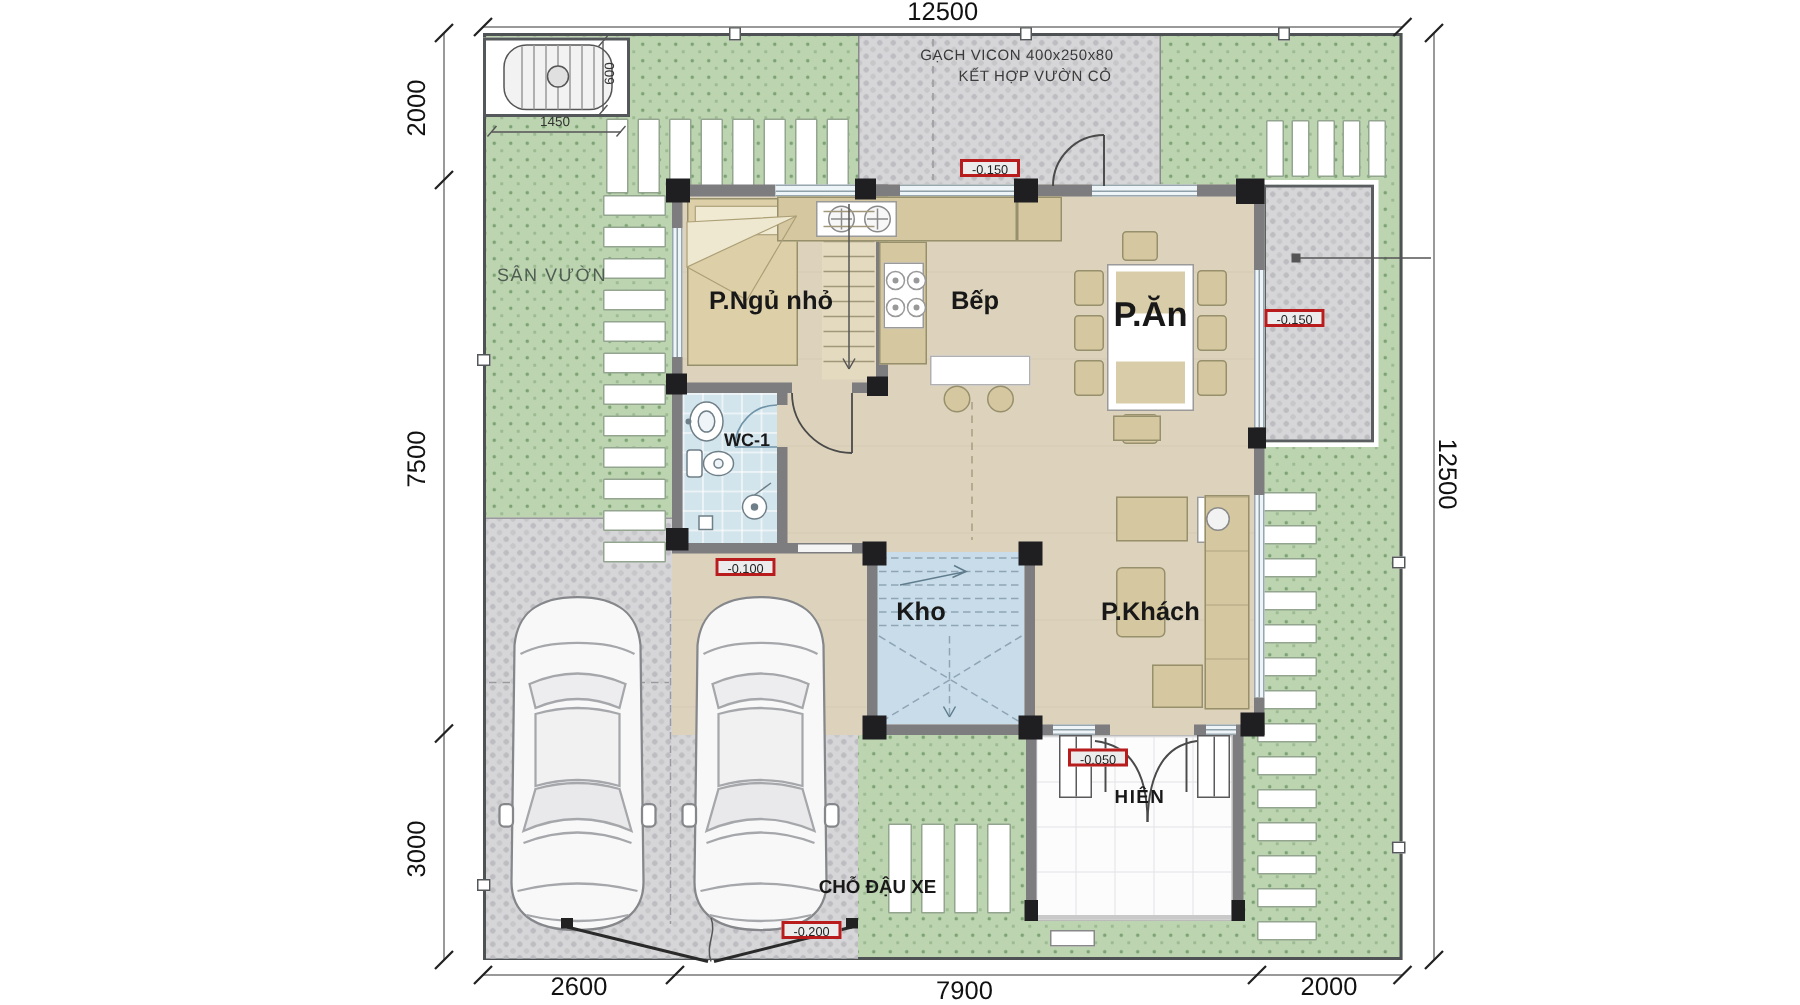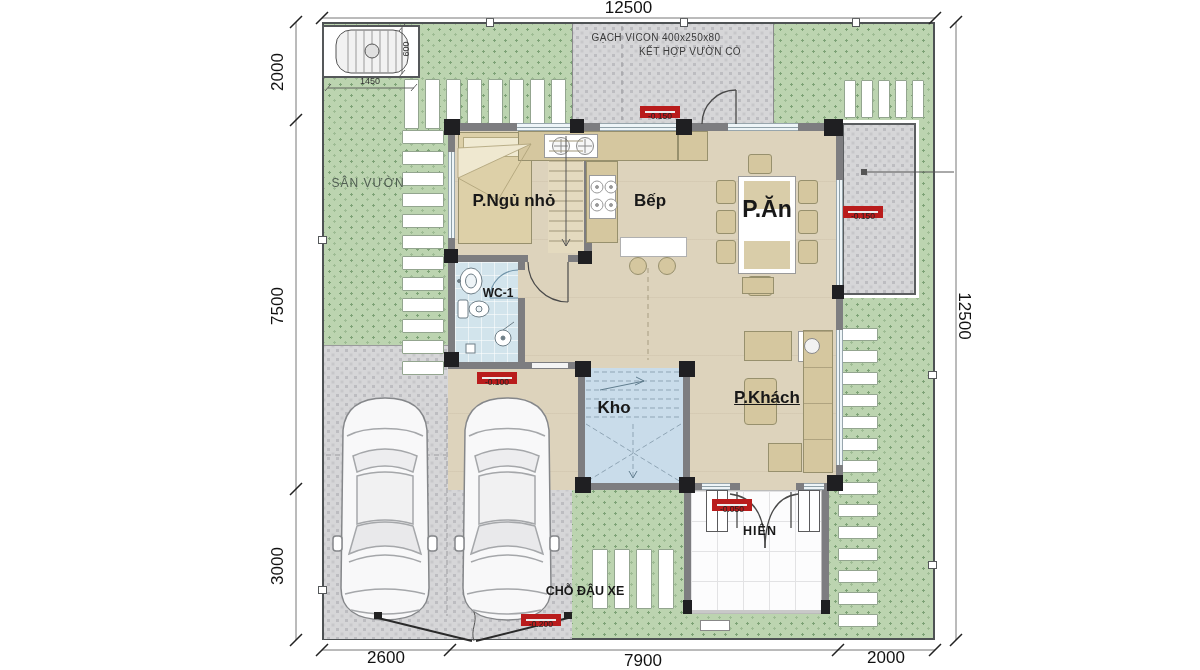--- a/index.html
+++ b/index.html
@@ -29,21 +29,21 @@
   .furn{background:#d5c79f;border:1px solid #97906d;box-sizing:border-box;z-index:3;}
   .wfurn{background:#ffffff;border:1px solid #9a9a9a;box-sizing:border-box;z-index:3;}
   .round{border-radius:50%;}
   .sofa{background:#d5c79f;background-image:linear-gradient(rgba(130,120,90,.45) 1px,transparent 1px);background-size:100% 36px;}
   
   .lbl{z-index:8;text-align:center;font-weight:600;color:#181818;white-space:nowrap;}
   .dim{z-index:8;text-align:center;font-size:17px;color:#111;white-space:nowrap;}
   .dimsmall{z-index:8;text-align:center;font-size:9px;color:#333;white-space:nowrap;}
   .vrot{transform:rotate(-90deg);transform-origin:center;}
   .vrot2{transform:rotate(90deg);transform-origin:center;}
-  .elev{z-index:9;font-size:8.5px;line-height:11px;text-align:center;background:#ececec;border:5px solid #b91c1c;color:#222;box-sizing:border-box;}
+  .elev{z-index:9;font-size:8.5px;line-height:11px;text-align:center;background:#ececec;border:2px solid #b91c1c;color:#222;box-sizing:border-box;}
   .note{z-index:8;text-align:center;font-size:10px;color:#3a3a3a;letter-spacing:.4px;white-space:nowrap;}
   svg.overlay{position:absolute;left:0;top:0;z-index:4;pointer-events:none;}
   .jamb{z-index:6;background:#fff;border:1.5px solid #5a5a5c;box-sizing:border-box;background-image:linear-gradient(90deg,#5a5a5c,#5a5a5c);background-size:1px 100%;background-position:center 0;background-repeat:no-repeat;}
 </style>
 </head>
 <body>
 
 <div class="plan">
 
   <div class="abs grass plotborder" style="left:322px;top:22px;width:613px;height:618px;"></div>
@@ -315,29 +315,29 @@
       <path d="M950,28 L962,16 M950,646 L962,634"></path>
     </g>
   </svg>
 
   <div class="abs elev" style="left:640px;top:106px;width:40px;height:12px;">-0.150</div>
   <div class="abs elev" style="left:843px;top:206px;width:40px;height:12px;">-0.150</div>
   <div class="abs elev" style="left:477px;top:372px;width:40px;height:12px;">-0.100</div>
   <div class="abs elev" style="left:712px;top:499px;width:40px;height:12px;">-0.050</div>
   <div class="abs elev" style="left:521px;top:614px;width:40px;height:12px;">-0.200</div>
 
-  <div class="abs note" style="left:556px;top:32px;width:200px;">GẠCH VICON 400x250x80</div>
+  <div class="abs note" style="left:578px;top:32px;width:200px;">GẠCH VICON 400x250x80</div>
   <div class="abs note" style="left:590px;top:46px;width:200px;">KẾT HỢP VƯỜN CỎ</div>
   <div class="abs lbl" style="left:322px;top:176px;width:92px;font-size:12px;color:#505e52;letter-spacing:1px;font-weight:500;">SÂN VƯỜN</div>
   <div class="abs lbl" style="left:458px;top:191px;width:112px;font-size:17px;">P.Ngủ nhỏ</div>
   <div class="abs lbl" style="left:620px;top:191px;width:60px;font-size:17px;">Bếp</div>
   <div class="abs lbl" style="left:732px;top:196px;width:70px;font-size:23px;">P.Ăn</div>
   <div class="abs lbl" style="left:466px;top:286px;width:64px;font-size:12px;">WC-1</div>
   <div class="abs lbl" style="left:588px;top:398px;width:52px;font-size:17px;">Kho</div>
-  <div class="abs lbl" style="left:710px;top:388px;width:114px;font-size:17px;text-decoration:underline;">P.Khách</div>
+  <div class="abs lbl" style="left:710px;top:398px;width:114px;font-size:17px;">P.Khách</div>
   <div class="abs lbl" style="left:730px;top:524px;width:60px;font-size:12.5px;letter-spacing:1px;">HIÊN</div>
   <div class="abs lbl" style="left:518px;top:584px;width:134px;font-size:12.5px;">CHỖ ĐẬU XE</div>
 
   <div class="abs dim" style="left:322px;top:-2px;width:613px;">12500</div>
   <div class="abs dim vrot2" style="left:934px;top:306px;width:60px;">12500</div>
   <div class="abs dim vrot" style="left:250px;top:62px;width:56px;">2000</div>
   <div class="abs dim vrot" style="left:250px;top:296px;width:56px;">7500</div>
   <div class="abs dim vrot" style="left:250px;top:556px;width:56px;">3000</div>
   <div class="abs dim" style="left:346px;top:648px;width:80px;">2600</div>
   <div class="abs dim" style="left:600px;top:651px;width:86px;">7900</div>

